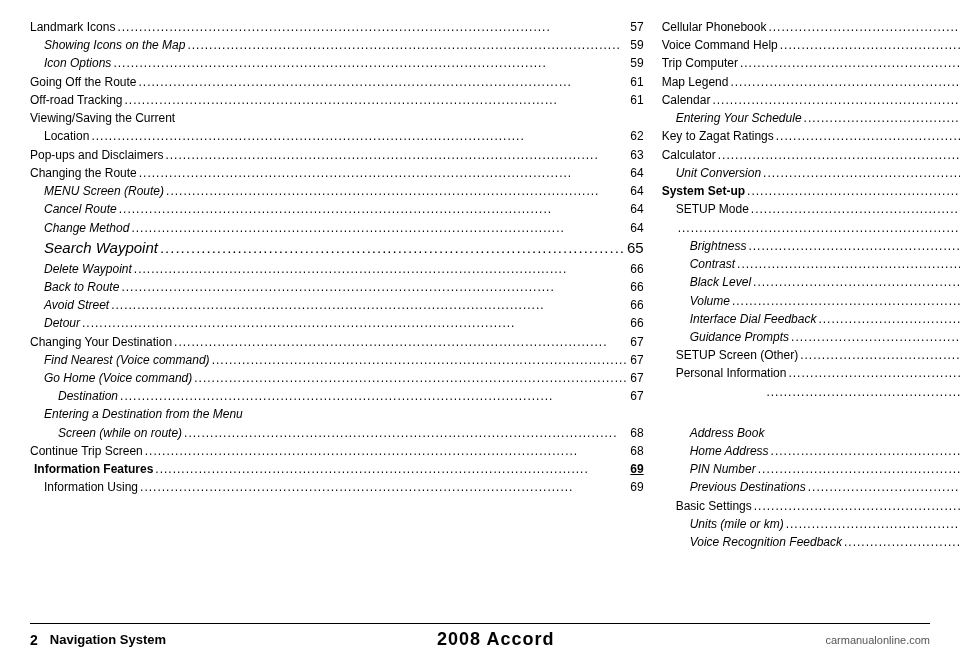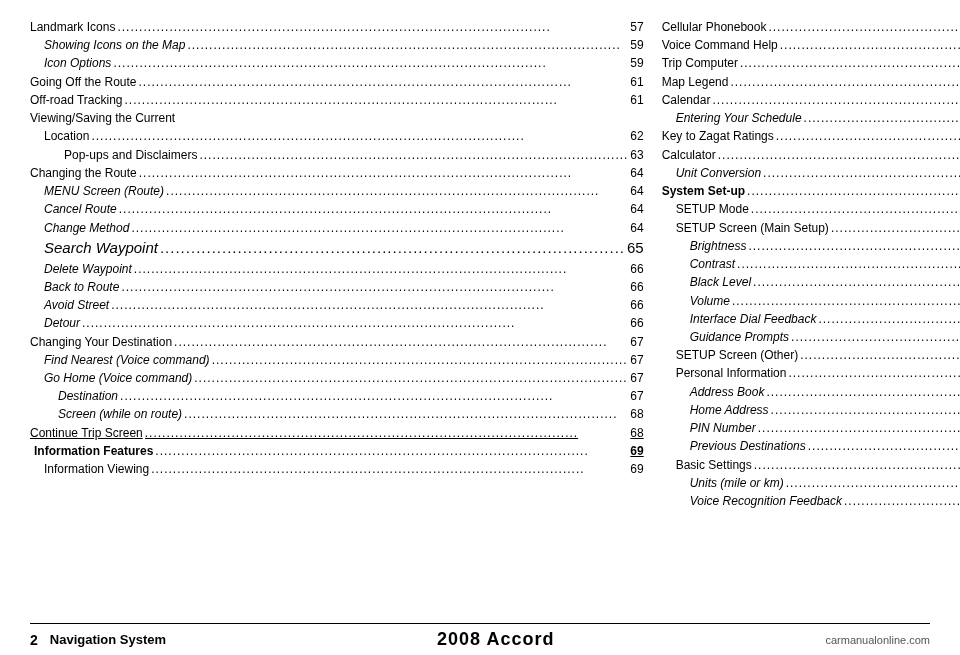--- a/index.html
+++ b/index.html
@@ -118,21 +118,21 @@
         </div>
         <div style="padding-left: 0px; display: flex; justify-content: space-between; line-height: 1.52; font-size: 12px;">
           <span style="flex: 0 0 auto; max-width: 85%;">Viewing/Saving the Current</span>
         </div>
         <div style="padding-left: 14px; display: flex; justify-content: space-between; line-height: 1.52; font-size: 12px;">
           <span style="flex: 0 0 auto; max-width: 85%;">Location</span>
           <span style="flex: 1 1 0%; overflow: hidden; white-space: nowrap; margin: 0px 2px; letter-spacing: 1px;">....................................................................................................</span>
           <span style="flex: 0 0 auto; text-align: right;">62</span>
         </div>
         <div style="padding-left: 0px; display: flex; justify-content: space-between; line-height: 1.52; font-size: 12px;">
-          <span style="flex: 0 0 auto; max-width: 85%; margin-left: 34px;">Pop-ups and Disclaimers</span>
+          <span style="flex: 0 0 auto; max-width: 85%;">Pop-ups and Disclaimers</span>
           <span style="flex: 1 1 0%; overflow: hidden; white-space: nowrap; margin: 0px 2px; letter-spacing: 1px;">....................................................................................................</span>
           <span style="flex: 0 0 auto; text-align: right;">63</span>
         </div>
         <div style="padding-left: 0px; display: flex; justify-content: space-between; line-height: 1.52; font-size: 12px;">
           <span style="flex: 0 0 auto; max-width: 85%;">Changing the Route</span>
           <span style="flex: 1 1 0%; overflow: hidden; white-space: nowrap; margin: 0px 2px; letter-spacing: 1px;">....................................................................................................</span>
           <span style="flex: 0 0 auto; text-align: right;">64</span>
         </div>
         <div style="padding-left: 14px; display: flex; justify-content: space-between; line-height: 1.52; font-size: 12px;">
           <span style="flex: 0 0 auto; max-width: 85%; font-style: italic;">MENU Screen (Route)</span>
@@ -187,37 +187,40 @@
         <div style="padding-left: 14px; display: flex; justify-content: space-between; line-height: 1.52; font-size: 12px;">
           <span style="flex: 0 0 auto; max-width: 85%; font-style: italic;">Go Home (Voice command)</span>
           <span style="flex: 1 1 0%; overflow: hidden; white-space: nowrap; margin: 0px 2px; letter-spacing: 1px;">....................................................................................................</span>
           <span style="flex: 0 0 auto; text-align: right;">67</span>
         </div>
         <div style="padding-left: 28px; display: flex; justify-content: space-between; line-height: 1.52; font-size: 12px;">
           <span style="flex: 0 0 auto; max-width: 85%; font-style: italic;">Destination</span>
           <span style="flex: 1 1 0%; overflow: hidden; white-space: nowrap; margin: 0px 2px; letter-spacing: 1px;">....................................................................................................</span>
           <span style="flex: 0 0 auto; text-align: right;">67</span>
         </div>
+        <div style="padding-left: 14px; display: flex; justify-content: space-between; line-height: 1.52; font-size: 12px;">
+          <span style="flex: 0 0 auto; max-width: 85%; font-style: italic;">Entering a Destination from the Menu</span>
+        </div>
         <div style="padding-left: 28px; display: flex; justify-content: space-between; line-height: 1.52; font-size: 12px;">
           <span style="flex: 0 0 auto; max-width: 85%; font-style: italic;">Screen (while on route)</span>
           <span style="flex: 1 1 0%; overflow: hidden; white-space: nowrap; margin: 0px 2px; letter-spacing: 1px;">....................................................................................................</span>
           <span style="flex: 0 0 auto; text-align: right;">68</span>
         </div>
-        <div style="padding-left: 0px; display: flex; justify-content: space-between; line-height: 1.52; font-size: 12px; text-decoration: underline;">
+        <div style="padding-left: 0px; display: flex; justify-content: space-between; line-height: 1.52; font-size: 12px;">
           <span style="flex: 0 0 auto; max-width: 85%;">Continue Trip Screen</span>
           <span style="flex: 1 1 0%; overflow: hidden; white-space: nowrap; margin: 0px 2px; letter-spacing: 1px;">....................................................................................................</span>
           <span style="flex: 0 0 auto; text-align: right;">68</span>
         </div>
         <div style="padding-left: 4px; display: flex; justify-content: space-between; line-height: 1.52; font-size: 12px;">
           <span style="flex: 0 0 auto; max-width: 85%; font-weight: bold;">Information Features</span>
           <span style="flex: 1 1 0%; overflow: hidden; white-space: nowrap; margin: 0px 2px; letter-spacing: 1px;">....................................................................................................</span>
           <span style="flex: 0 0 auto; text-align: right; font-weight: bold; text-decoration: underline;">69</span>
         </div>
         <div style="padding-left: 14px; display: flex; justify-content: space-between; line-height: 1.52; font-size: 12px;">
-          <span style="flex: 0 0 auto; max-width: 85%;">Information Viewing</span>
+          <span style="flex: 0 0 auto; max-width: 85%;">Information Using</span>
           <span style="flex: 1 1 0%; overflow: hidden; white-space: nowrap; margin: 0px 2px; letter-spacing: 1px;">....................................................................................................</span>
           <span style="flex: 0 0 auto; text-align: right;">69</span>
         </div>
       </div>
 
     <div class="col" id="col2-container">
         <div style="padding-left: 0px; display: flex; justify-content: space-between; line-height: 1.52; font-size: 12px;">
           <span style="flex: 0 0 auto; max-width: 85%;">Cellular Phonebook</span>
           <span style="flex: 1 1 0%; overflow: hidden; white-space: nowrap; margin: 0px 2px; letter-spacing: 1px;">....................................................................................................</span>
         </div>
@@ -255,21 +258,20 @@
         </div>
         <div style="padding-left: 0px; display: flex; justify-content: space-between; line-height: 1.52; font-size: 12px;">
           <span style="flex: 0 0 auto; max-width: 85%; font-weight: bold;">System Set-up</span>
           <span style="flex: 1 1 0%; overflow: hidden; white-space: nowrap; margin: 0px 2px; letter-spacing: 1px;">....................................................................................................</span>
         </div>
         <div style="padding-left: 14px; display: flex; justify-content: space-between; line-height: 1.52; font-size: 12px;">
           <span style="flex: 0 0 auto; max-width: 85%;">SETUP Mode</span>
           <span style="flex: 1 1 0%; overflow: hidden; white-space: nowrap; margin: 0px 2px; letter-spacing: 1px;">....................................................................................................</span>
         </div>
         <div style="padding-left: 14px; display: flex; justify-content: space-between; line-height: 1.52; font-size: 12px;">
-          <span style="flex: 0 0 auto; max-width: 85%;">SETUP Screen (Main Setup)</span>
           <span style="flex: 1 1 0%; overflow: hidden; white-space: nowrap; margin: 0px 2px; letter-spacing: 1px;">....................................................................................................</span>
         </div>
         <div style="padding-left: 28px; display: flex; justify-content: space-between; line-height: 1.52; font-size: 12px;">
           <span style="flex: 0 0 auto; max-width: 85%; font-style: italic;">Brightness</span>
           <span style="flex: 1 1 0%; overflow: hidden; white-space: nowrap; margin: 0px 2px; letter-spacing: 1px;">....................................................................................................</span>
         </div>
         <div style="padding-left: 28px; display: flex; justify-content: space-between; line-height: 1.52; font-size: 12px;">
           <span style="flex: 0 0 auto; max-width: 85%; font-style: italic;">Contrast</span>
           <span style="flex: 1 1 0%; overflow: hidden; white-space: nowrap; margin: 0px 2px; letter-spacing: 1px;">....................................................................................................</span>
         </div>
@@ -291,21 +293,21 @@
         </div>
         <div style="padding-left: 14px; display: flex; justify-content: space-between; line-height: 1.52; font-size: 12px;">
           <span style="flex: 0 0 auto; max-width: 85%;">SETUP Screen (Other)</span>
           <span style="flex: 1 1 0%; overflow: hidden; white-space: nowrap; margin: 0px 2px; letter-spacing: 1px;">....................................................................................................</span>
         </div>
         <div style="padding-left: 14px; display: flex; justify-content: space-between; line-height: 1.52; font-size: 12px;">
           <span style="flex: 0 0 auto; max-width: 85%;">Personal Information</span>
           <span style="flex: 1 1 0%; overflow: hidden; white-space: nowrap; margin: 0px 2px; letter-spacing: 1px;">....................................................................................................</span>
         </div>
         <div style="padding-left: 28px; display: flex; justify-content: space-between; line-height: 1.52; font-size: 12px;">
-          <span style="flex: 0 0 auto; max-width: 85%; font-style: italic;">Address Book</span>
+          <span style="flex: 0 0 auto; max-width: 85%; font-style: italic; margin-top: 41px;">Address Book</span>
           <span style="flex: 1 1 0%; overflow: hidden; white-space: nowrap; margin: 0px 2px; letter-spacing: 1px;">....................................................................................................</span>
         </div>
         <div style="padding-left: 28px; display: flex; justify-content: space-between; line-height: 1.52; font-size: 12px;">
           <span style="flex: 0 0 auto; max-width: 85%; font-style: italic;">Home Address</span>
           <span style="flex: 1 1 0%; overflow: hidden; white-space: nowrap; margin: 0px 2px; letter-spacing: 1px;">....................................................................................................</span>
         </div>
         <div style="padding-left: 28px; display: flex; justify-content: space-between; line-height: 1.52; font-size: 12px;">
           <span style="flex: 0 0 auto; max-width: 85%; font-style: italic;">PIN Number</span>
           <span style="flex: 1 1 0%; overflow: hidden; white-space: nowrap; margin: 0px 2px; letter-spacing: 1px;">....................................................................................................</span>
         </div>

